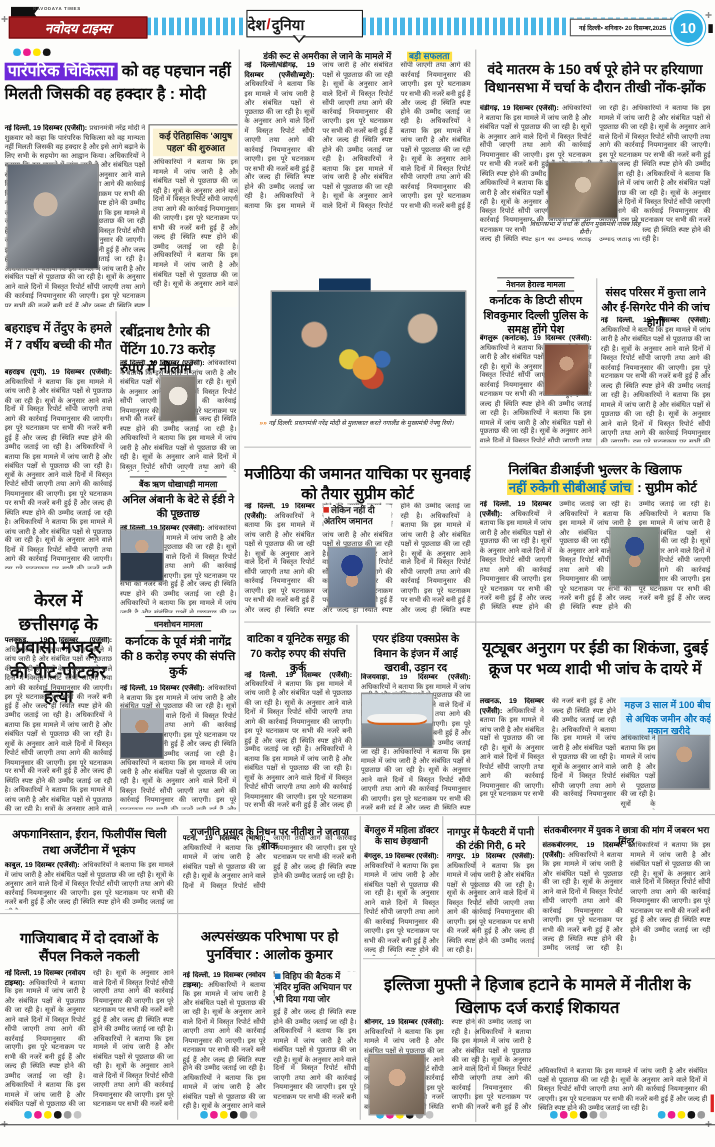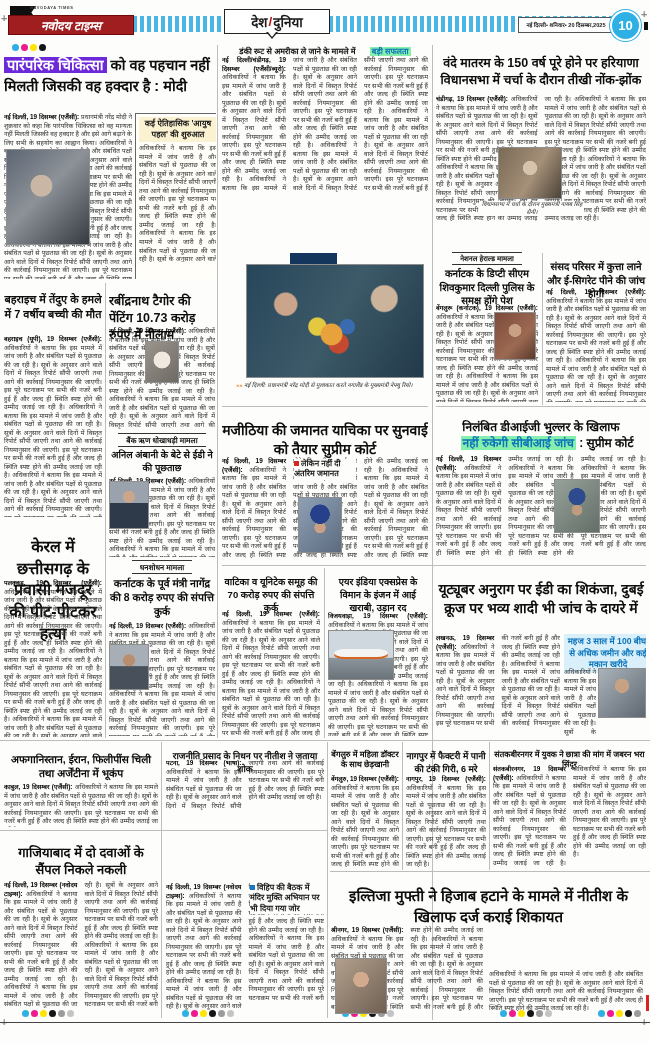--- a/index.html
+++ b/index.html
@@ -9,21 +9,21 @@
   
   .flag{position:absolute;left:10px;top:6px;width:26px;height:13px;background:#101010;
         clip-path:polygon(0 0,100% 0,82% 50%,100% 100%,0 100%);}
   .brand-small{position:absolute;left:30px;top:5px;font-size:4px;letter-spacing:.6px;color:#444;font-weight:bold;}
   .brand-box{position:absolute;left:8px;top:15px;width:124px;height:18px;background:#a01d20;
              border:1px solid #70090c;display:flex;align-items:center;justify-content:center;}
   .brand-box span{color:#fff;font-weight:bold;font-style:italic;font-size:12px;white-space:nowrap;}
   .stripes{position:absolute;left:133px;top:16px;width:503px;height:16px;
            background:repeating-linear-gradient(90deg,#49b6e6 0 4px,#ffffff 4px 7px);}
   .section-bubble{position:absolute;left:224px;top:9px;width:104px;height:23px;background:#fff;
-                  border:1.5px solid #222;display:flex;align-items:center;justify-content:center;z-index:3;}
+                  border:1.5px solid #222;display:flex;align-items:center;z-index:3;}
   .section-bubble span{font-weight:bold;font-size:13.5px;}
   .section-bubble .slash{color:#c11212;padding:0 1px;}
   .bubble-tail{position:absolute;left:266px;top:32px;width:0;height:0;z-index:3;
                border-left:6px solid transparent;border-right:6px solid transparent;border-top:7px solid #222;}
   .bubble-tail:after{content:"";position:absolute;left:-4px;top:-7px;width:0;height:0;
                border-left:4px solid transparent;border-right:4px solid transparent;border-top:5px solid #fff;}
   .date-box{position:absolute;left:518px;top:17px;width:94px;height:14px;background:#fff;border:1px solid #555;
             display:flex;align-items:center;justify-content:center;z-index:2;}
   .date-box span{font-size:5.6px;font-weight:bold;white-space:nowrap;}
   .page-circle{position:absolute;left:610px;top:10px;width:27px;height:27px;border-radius:50%;
@@ -43,21 +43,21 @@
   
   .hl{font-weight:bold;color:#0d0d0d;line-height:1.35;}
   .hl.center{text-align:center;}
   .body{font-size:6.4px;line-height:1.33;text-align:justify;color:#333;overflow:hidden;}
   .body .dl{font-weight:bold;color:#000;}
   .cols2{column-count:2;column-gap:7px;}
   .cols3{column-count:3;column-gap:7px;}
   .kicker{font-weight:bold;text-align:center;font-size:7.5px;color:#111;}
   .kicker .rule-wrap{display:inline-block;border-top:1px solid #333;border-bottom:1px solid #333;padding:1px 8px;}
   .band{background:#6d28d9;color:#fff;padding:0 3px;}
-  .hl-blue{color:#0b74ba;background:#86efac;padding:0 2px;margin-left:12px;}
+  .hl-blue{color:#0b74ba;background:#fde047;padding:0 2px;margin-left:12px;}
   .caption{font-size:5.8px;font-style:italic;color:#222;line-height:1.3;}
   .qmark{color:#e8862d;font-weight:bold;}
   .boxed{position:absolute;border:1px solid #666;background:#fffef8;padding:3px;}
   .boxed-title{font-weight:bold;font-size:8.2px;text-align:center;line-height:1.3;background:#fbf2d2;padding:2px 1px;margin-bottom:2px;}
   .side-note{font-weight:bold;font-size:8px;line-height:1.3;}
   .sq{display:inline-block;width:5px;height:5px;margin-right:2px;}
   .sq.red{background:#d42a1e;}
   .sq.blue{background:#1a78c2;}
   .tab{position:absolute;background:#14365c;color:#fff;font-weight:bold;font-size:8.5px;
        padding:20px 10px;z-index:2;}
@@ -332,20 +332,21 @@
 
   <section class="art" style="left:4px;top:833px;width:154px;height:185px;">
     <h2 class="hl center" style="font-size:13px;">गाजियाबाद में दो दवाओं के सैंपल निकले नकली</h2>
     <div class="body cols2" style="position:absolute;left:0;top:48px;width:154px;height:135px;">
       <span class="dl">नई दिल्ली, 19 दिसम्बर (नवोदय टाइम्स):</span>
       <span> अधिकारियों ने बताया कि इस मामले में जांच जारी है और संबंधित पक्षों से पूछताछ की जा रही है। सूत्रों के अनुसार आने वाले दिनों में विस्तृत रिपोर्ट सौंपी जाएगी तथा आगे की कार्रवाई नियमानुसार की जाएगी। इस पूरे घटनाक्रम पर सभी की नजरें बनी हुई हैं और जल्द ही स्थिति स्पष्ट होने की उम्मीद जताई जा रही है। अधिकारियों ने बताया कि इस मामले में जांच जारी है और संबंधित पक्षों से पूछताछ की जा रही है। सूत्रों के अनुसार आने वाले दिनों में विस्तृत रिपोर्ट सौंपी जाएगी तथा आगे की कार्रवाई नियमानुसार की जाएगी। इस पूरे घटनाक्रम पर सभी की नजरें बनी हुई हैं और जल्द ही स्थिति स्पष्ट होने की उम्मीद जताई जा रही है। अधिकारियों ने बताया कि इस मामले में जांच जारी है और संबंधित पक्षों से पूछताछ की जा रही है। सूत्रों के अनुसार आने वाले दिनों में विस्तृत रिपोर्ट सौंपी जाएगी तथा आगे की कार्रवाई नियमानुसार की जाएगी। इस पूरे घटनाक्रम पर सभी की नजरें बनी हुई हैं और जल्द ही स्थिति स्पष्ट होने की उम्मीद जताई जा रही है।</span>
     </div>
   </section>
 
   <section class="art" style="left:166px;top:833px;width:158px;height:185px;">
+    <h2 class="hl center" style="font-size:12.5px;">अल्पसंख्यक परिभाषा पर हो पुनर्विचार : आलोक कुमार</h2>
     <div class="body cols2" style="position:absolute;left:0;top:50px;width:158px;height:133px;">
       <span class="dl">नई दिल्ली, 19 दिसम्बर (नवोदय टाइम्स):</span>
       <span> अधिकारियों ने बताया कि इस मामले में जांच जारी है और संबंधित पक्षों से पूछताछ की जा रही है। सूत्रों के अनुसार आने वाले दिनों में विस्तृत रिपोर्ट सौंपी जाएगी तथा आगे की कार्रवाई नियमानुसार की जाएगी। इस पूरे घटनाक्रम पर सभी की नजरें बनी हुई हैं और जल्द ही स्थिति स्पष्ट होने की उम्मीद जताई जा रही है। अधिकारियों ने बताया कि इस मामले में जांच जारी है और संबंधित पक्षों से पूछताछ की जा रही है। सूत्रों के अनुसार आने वाले दिनों में विस्तृत रिपोर्ट सौंपी जाएगी तथा आगे की कार्रवाई नियमानुसार की जाएगी। इस पूरे घटनाक्रम पर सभी की नजरें बनी हुई हैं और जल्द ही स्थिति स्पष्ट होने की उम्मीद जताई जा रही है। अधिकारियों ने बताया कि इस मामले में जांच जारी है और संबंधित पक्षों से पूछताछ की जा रही है। सूत्रों के अनुसार आने वाले दिनों में विस्तृत रिपोर्ट सौंपी जाएगी तथा आगे की कार्रवाई नियमानुसार की जाएगी। इस पूरे घटनाक्रम पर सभी की नजरें बनी हुई हैं और जल्द ही स्थिति स्पष्ट होने की उम्मीद जताई जा रही है।</span>
     </div>
     <div class="side-note" style="position:absolute;left:84px;top:50px;width:74px;background:#fdfdfb;"><span class="sq blue"></span><span>विहिप की बैठक में मंदिर मुक्ति अभियान पर भी दिया गया जोर</span></div>
   </section>
 
   <section class="art" style="left:331px;top:874px;width:315px;height:144px;">
     <h2 class="hl center" style="font-size:15px;">इल्तिजा मुफ्ती ने हिजाब हटाने के मामले में नीतीश के खिलाफ दर्ज कराई शिकायत</h2>
     <div class="body cols2" style="position:absolute;left:0;top:52px;width:152px;height:90px;">

